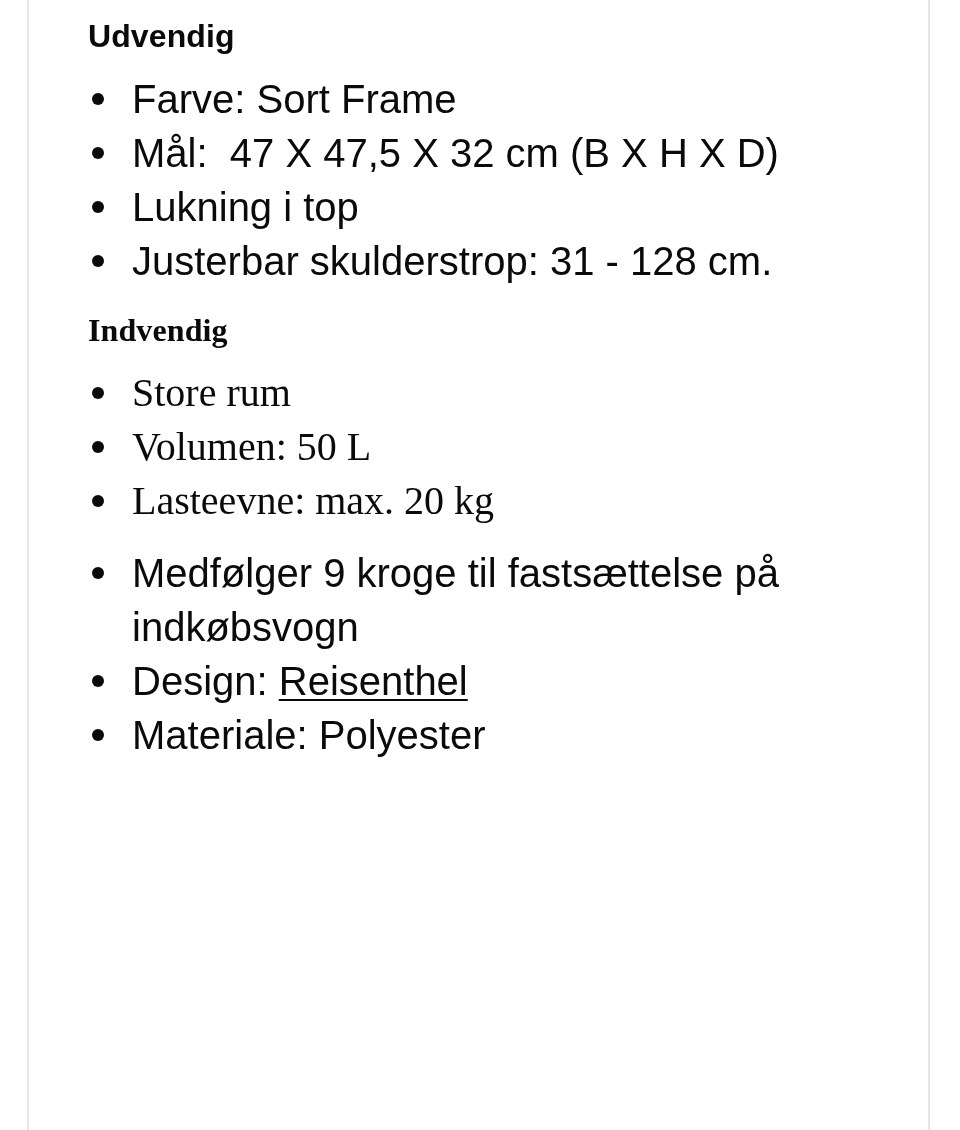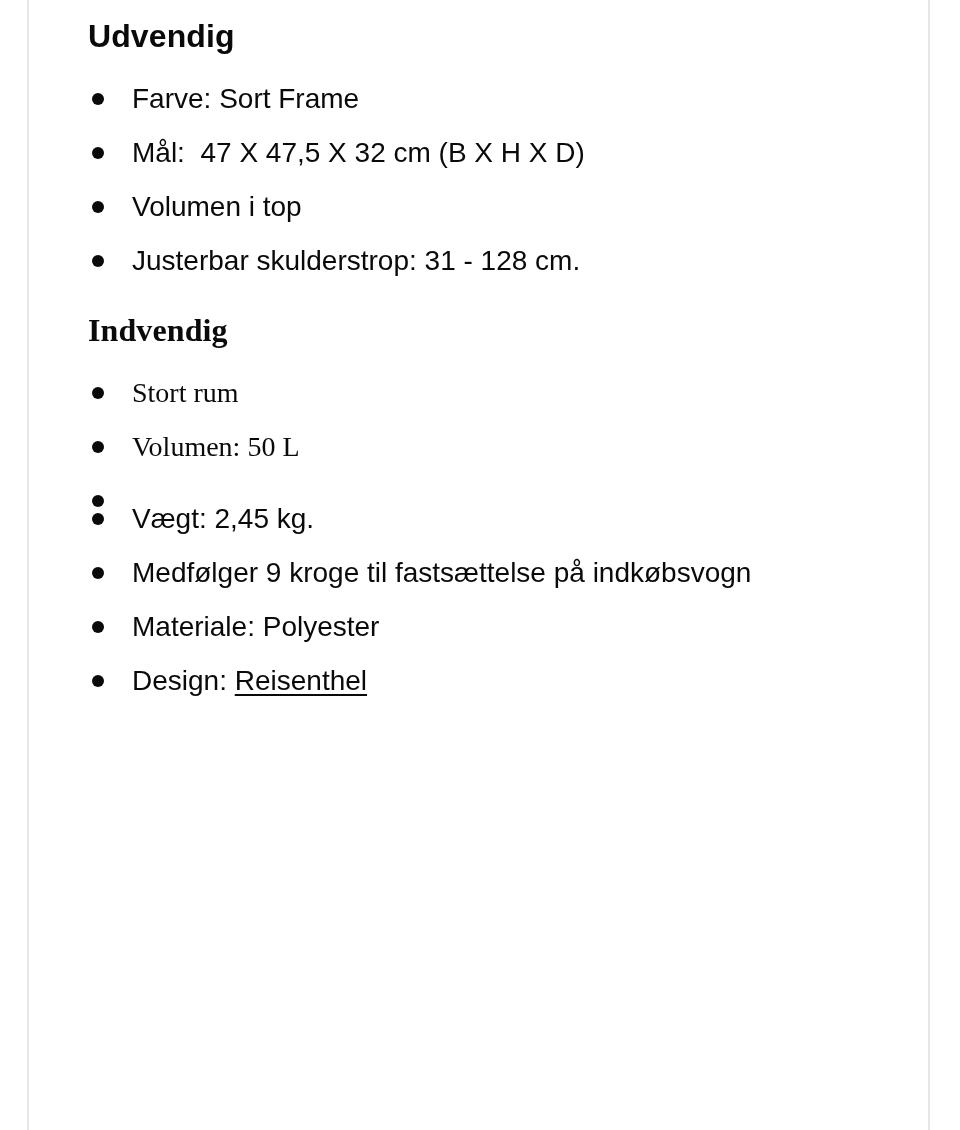--- a/index.html
+++ b/index.html
@@ -40,21 +40,21 @@
       letter-spacing: 0.1px;
     }
     ul {
       list-style: none;
       margin: 0;
       padding: 0;
     }
     li {
       position: relative;
       padding-left: 44px;
-      font-size: 28px;
+      font-size: 40px;
       line-height: 54px;
     }
     li .bullet {
       position: absolute;
       left: 4px;
       top: 21px;
       width: 12px;
       height: 12px;
       border-radius: 50%;
       background: #0a0a0a;
@@ -75,37 +75,36 @@
 <body>
 
 <div class="card">
   <div class="content">
 
     <section class="section-udvendig">
       <h3>Udvendig</h3>
       <ul>
         <li><span class="bullet"></span><span>Farve: Sort Frame</span></li>
         <li><span class="bullet"></span><span style="white-space: pre;">Mål:  47 X 47,5 X 32 cm (B X H X D)</span></li>
-        <li><span class="bullet"></span><span>Volumen i top</span></li>
+        <li><span class="bullet"></span><span>Lukning i top</span></li>
         <li><span class="bullet"></span><span>Justerbar skulderstrop: 31 - 128 cm.</span></li>
       </ul>
     </section>
 
     <section class="section-indvendig">
       <h3>Indvendig</h3>
       <ul>
-        <li><span class="bullet"></span><span>Stort rum</span></li>
+        <li><span class="bullet"></span><span>Store rum</span></li>
         <li><span class="bullet"></span><span>Volumen: 50 L</span></li>
-        <li><span class="bullet"></span></li>
+        <li><span class="bullet"></span><span>Lasteevne: max. 20 kg</span></li>
       </ul>
     </section>
 
     <section class="section-yderligere">
       <ul>
-        <li><span class="bullet"></span><span>Vægt: 2,45 kg.</span></li>
         <li><span class="bullet"></span><span>Medfølger 9 kroge til fastsættelse på indkøbsvogn</span></li>
+        <li><span class="bullet"></span><span style="white-space: pre;">Design: </span><a class="link">Reisenthel</a></li>
         <li><span class="bullet"></span><span>Materiale: Polyester</span></li>
-        <li><span class="bullet"></span><span style="white-space: pre;">Design: </span><a class="link">Reisenthel</a></li>
       </ul>
     </section>
 
   </div>
 </div>
 
 </body></html>

